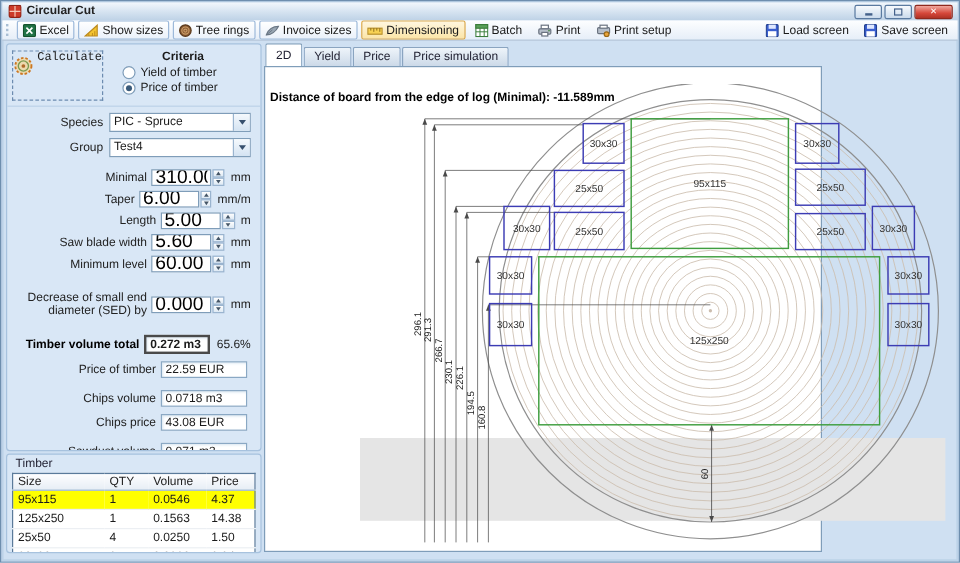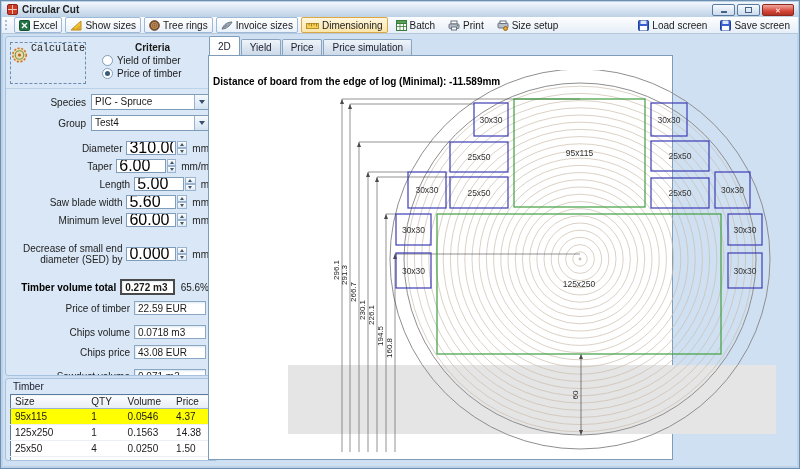--- a/index.html
+++ b/index.html
@@ -62,21 +62,21 @@
   .resval.total{width:50px;border:2px solid #4a4a4a;font-weight:bold;}
   .extra{margin-left:6px;}
 
   .tbtitle{padding:2px 0 1px 7px;color:#223;}
   .timbertable{width:calc(100% - 8px);margin:1px 4px;border:1px solid #5a7a9a;border-collapse:collapse;background:#fff;table-layout:fixed;}
   .timbertable th{font-weight:normal;text-align:left;padding:1px 4px;background:linear-gradient(#fdfdfe,#e6edf5);border-bottom:1px solid #9ab4cf;color:#222;}
   .timbertable td{padding:2px 4px;border-bottom:1px solid #eceff3;}
   .timbertable col.c0{width:38%;} .timbertable col.c1{width:18%;} .timbertable col.c2{width:24%;} .timbertable col.c3{width:20%;}
 
   
-  .main{position:absolute;left:207px;top:33px;width:468px;height:429px;}
+  .main{position:absolute;left:219px;top:33px;width:468px;height:429px;}
   .tabs{position:absolute;top:3px;left:1px;height:18px;display:flex;align-items:flex-end;gap:1px;z-index:2;}
   .tab{height:15px;padding:0 8px;background:linear-gradient(#eef4fa,#ccd9e8);border:1px solid #8aa4c0;border-bottom:none;border-radius:2px 2px 0 0;display:flex;align-items:center;color:#223;}
   .tab.active{height:18px;background:#fff;border-color:#7f9db9;}
   .content{position:absolute;top:21px;left:0;right:3px;bottom:3px;background:#fff;border:1px solid #7f9db9;}
   .heading{margin:20px 0 0 4px;font-weight:bold;color:#000;}
   .drawing{position:absolute;left:1px;top:14px;}
 </style>
 </head>
 <body>
 
@@ -161,21 +161,21 @@
         </svg>
       <span>Print</span>
     </div>
 
     <div class="tbtn plain">
       <svg width="12" height="11" viewBox="0 0 12 11">
           <rect x="1" y="3" width="10" height="5" rx="1" fill="#b6bfca" stroke="#6a7380"></rect>
           <rect x="3" y="1" width="6" height="2.5" fill="#fff" stroke="#6a7380"></rect>
           <circle cx="8.5" cy="8.5" r="2" fill="#e8a33a" stroke="#9a6a18"></circle>
         </svg>
-      <span>Size setup</span>
+      <span>Print setup</span>
     </div>
 
     <div class="tbtn plain spacer">
       <svg width="11" height="11" viewBox="0 0 11 11">
           <rect x="0.5" y="0.5" width="10" height="10" rx="1" fill="#3a5fd0" stroke="#22408f"></rect>
           <rect x="2.5" y="0.5" width="6" height="3.5" fill="#dfe8ff"></rect>
           <rect x="2" y="6" width="7" height="4.5" fill="#fff"></rect>
         </svg>
       <span>Load screen</span>
     </div>
@@ -226,21 +226,21 @@
         <span class="lbl">Group</span>
         <div class="dropdown">
           <span class="txt">Test4</span>
           <span class="arrowbtn"></span>
         </div>
       </div>
 
       <div class="gap" style="height:6px"></div>
 
       <div class="frow">
-        <span class="lbl">Diameter</span>
+        <span class="lbl">Minimal</span>
         <input readonly="" value="310.00" style="">
         <span class="spin">
             <span class="up"></span>
             <span class="down"></span>
           </span>
         <span class="unit">mm</span>
       </div>
       <div class="frow">
         <span class="lbl">Taper</span>
         <input readonly="" value="6.00" style="">

